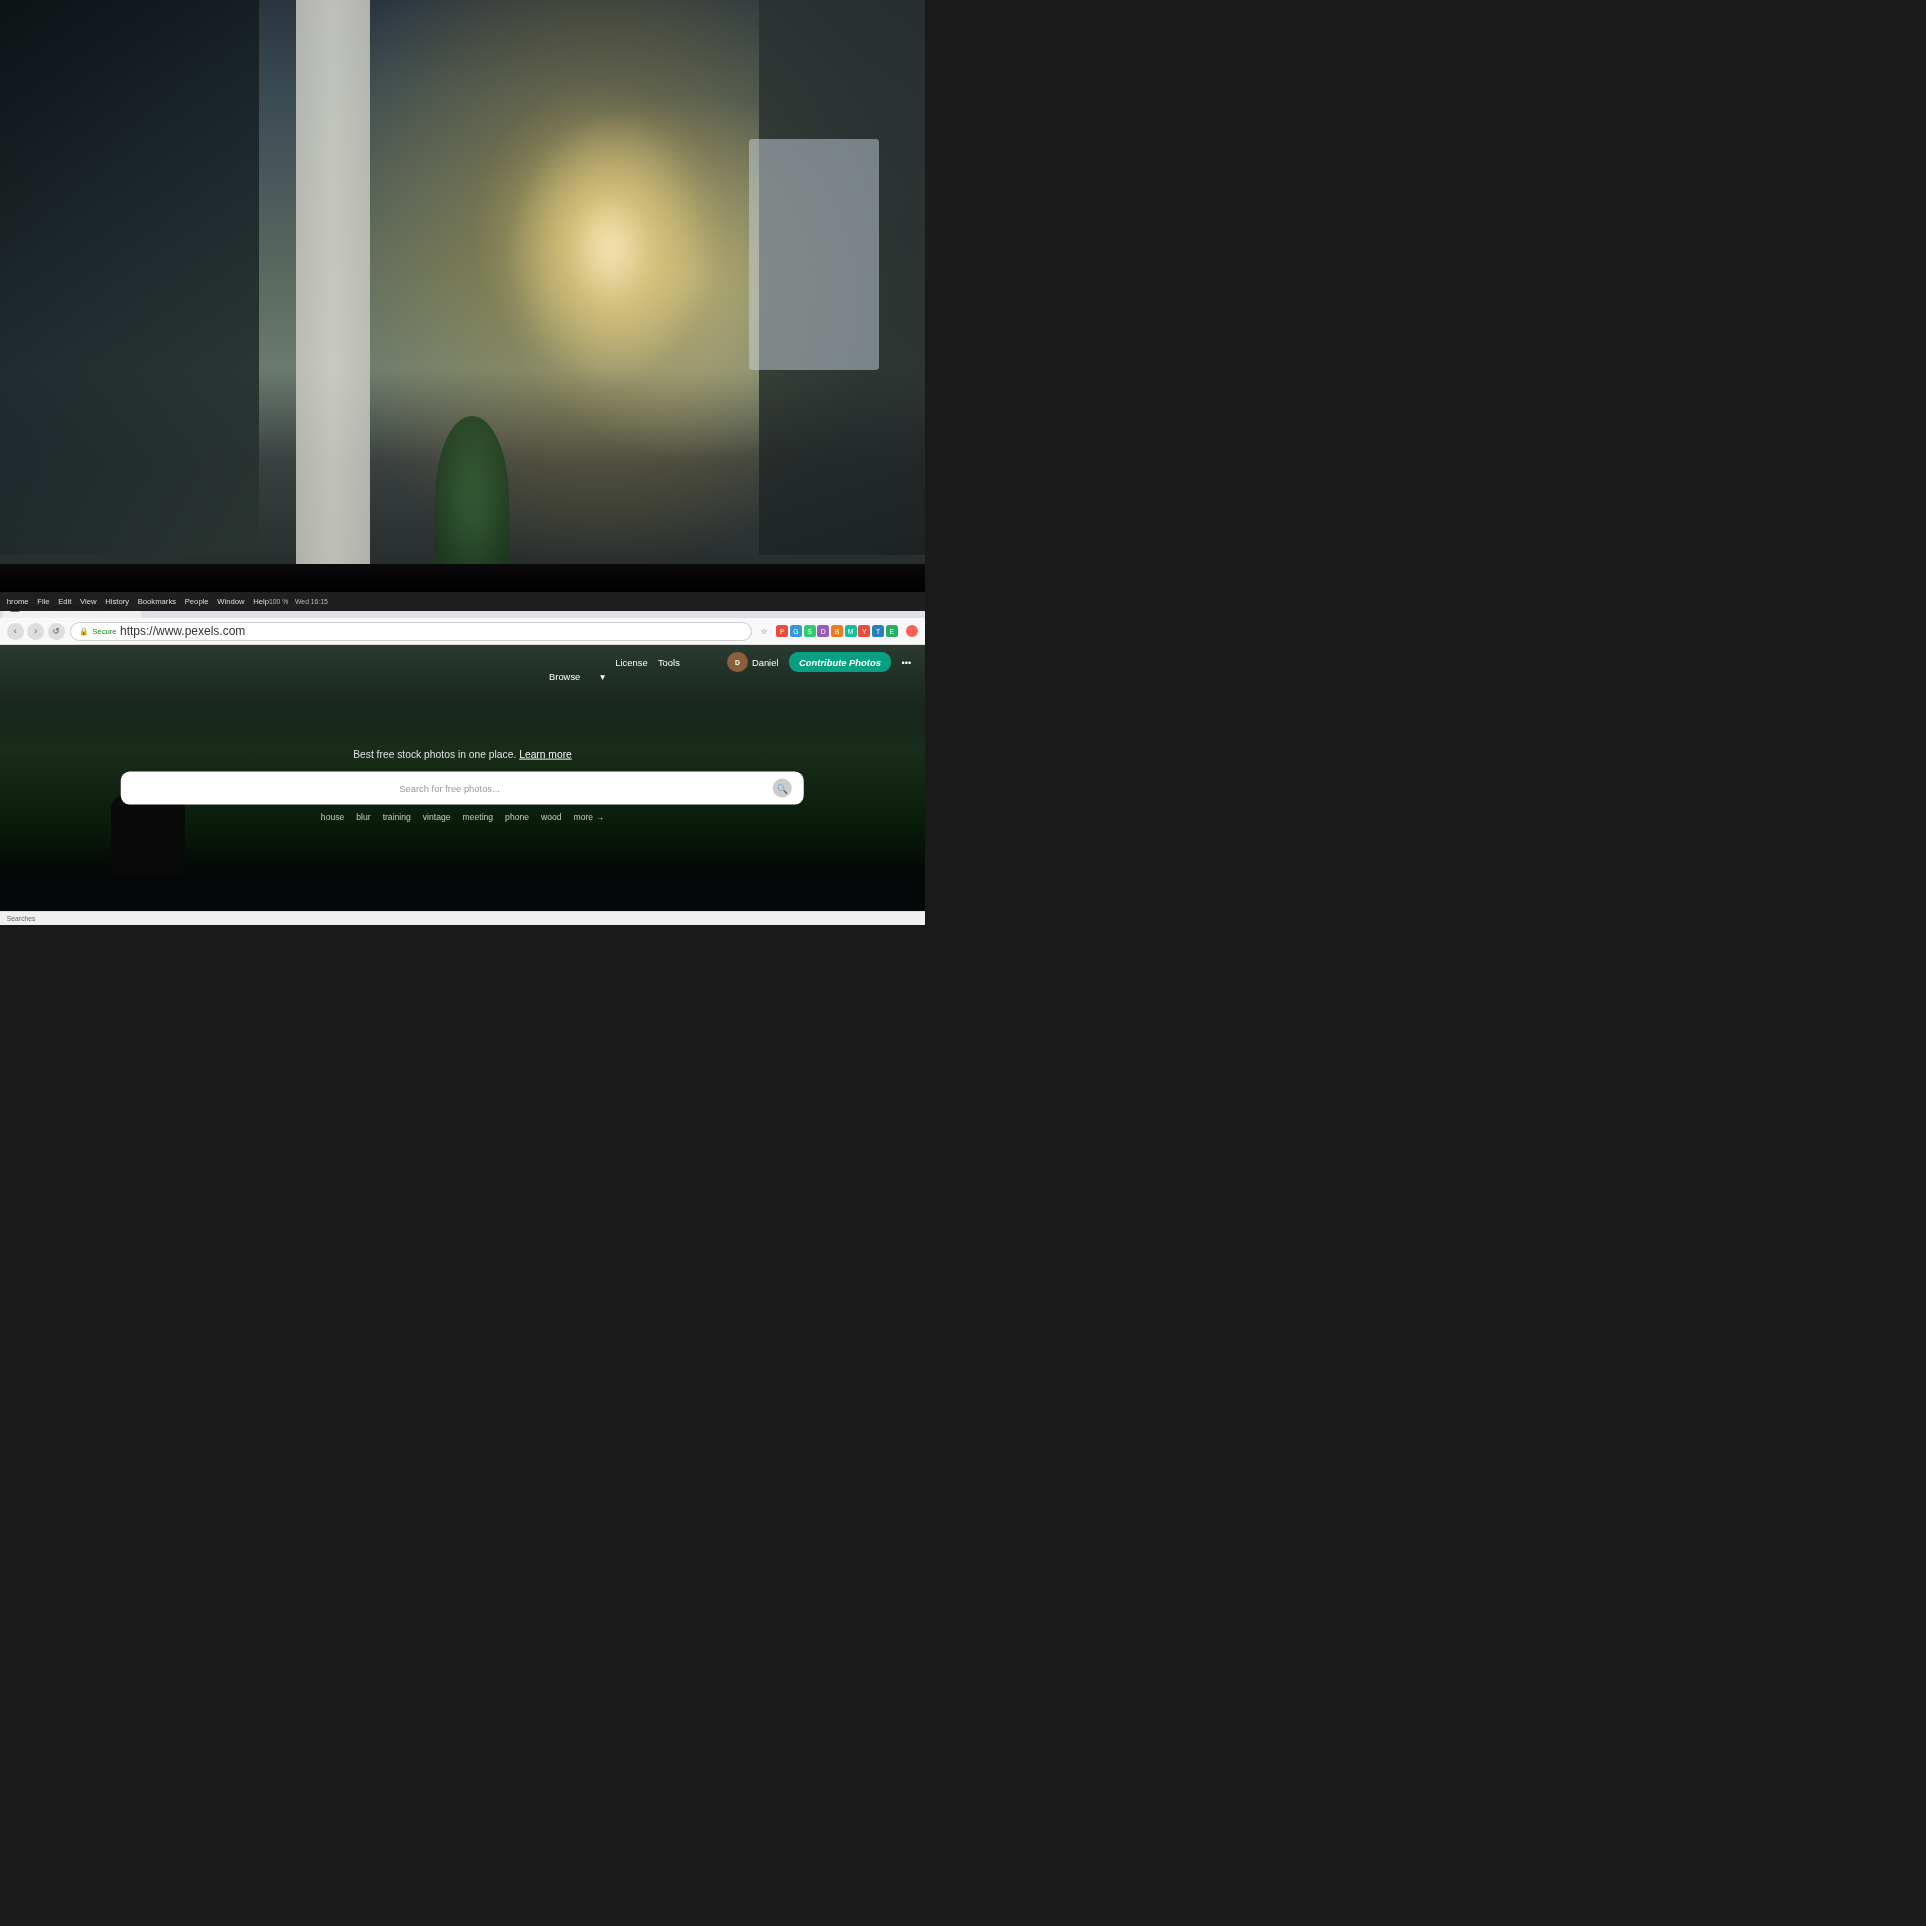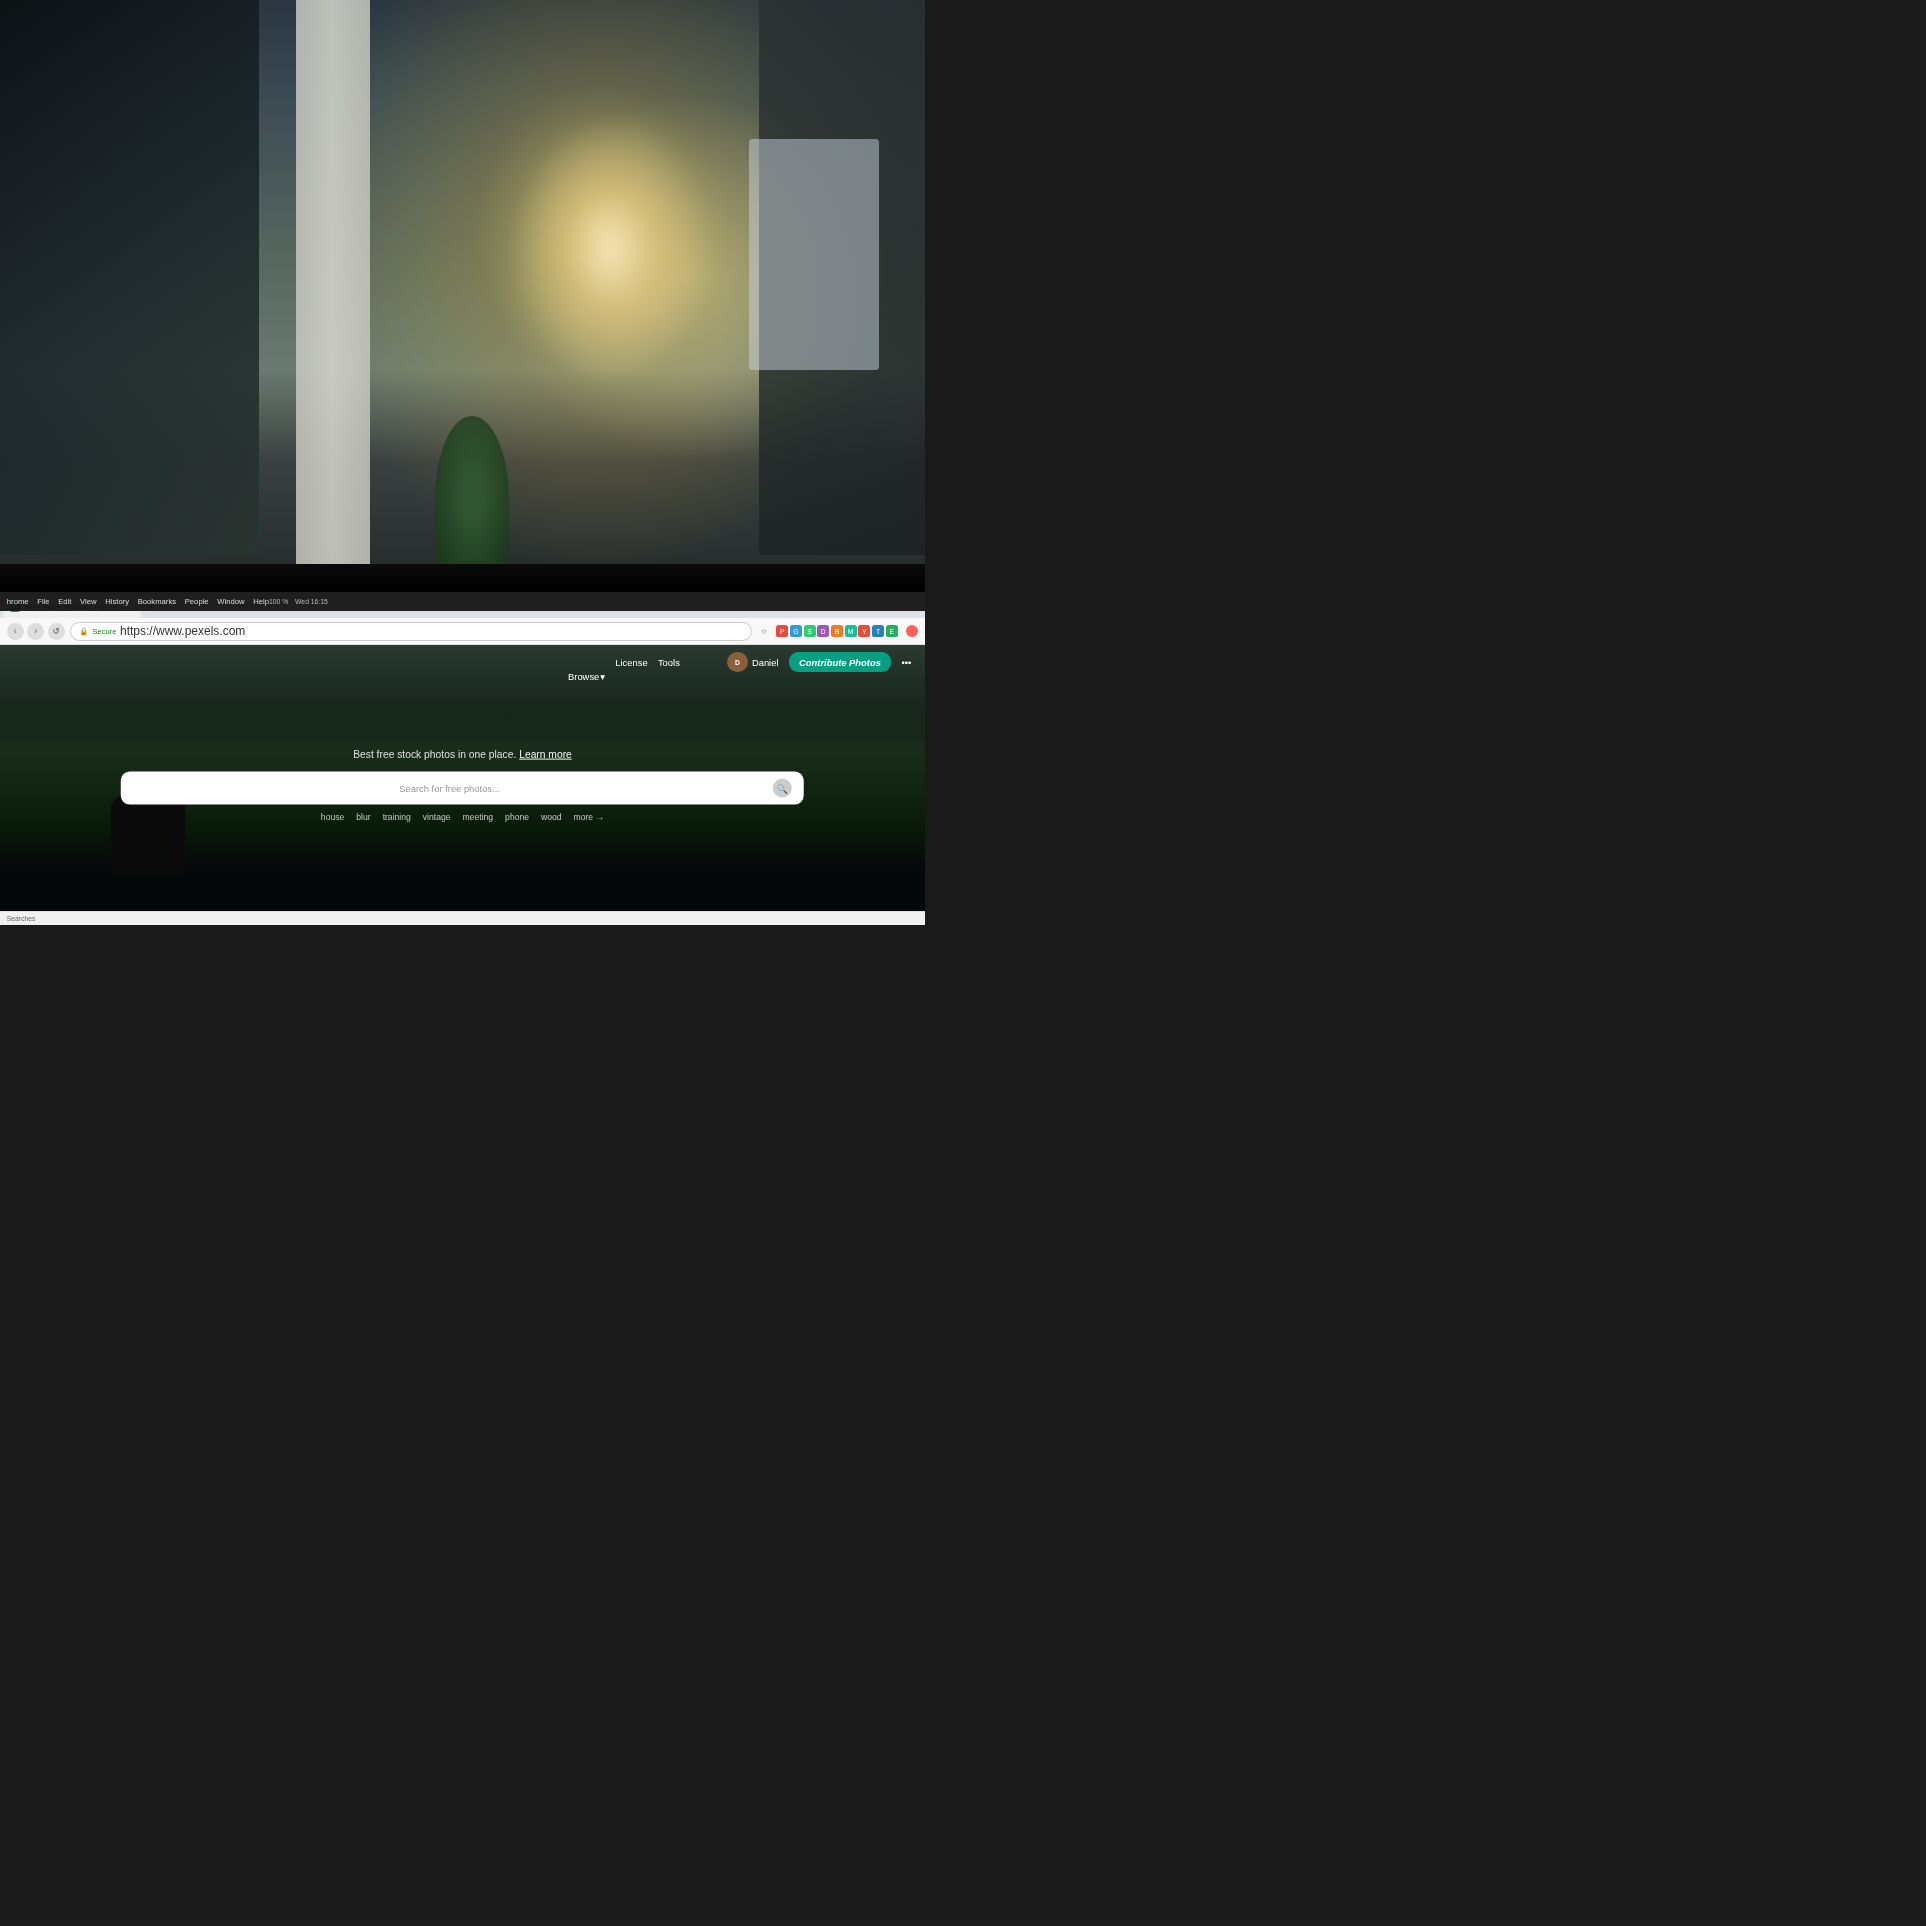--- a/index.html
+++ b/index.html
@@ -290,21 +290,21 @@
 
     .pexels-nav-item {
       font-size: 9.4px;
       color: #fff;
       cursor: pointer;
     }
 
     .pexels-browse-btn {
       display: flex;
       align-items: center;
-      gap: 1px;
+      gap: 20px;
       font-size: 9.4px;
       color: #fff;
       margin-top: 29px;
     }
 
     .pexels-contribute-btn {
       background: #05a081;
       color: white;
       border: none;
       border-radius: 9px;

